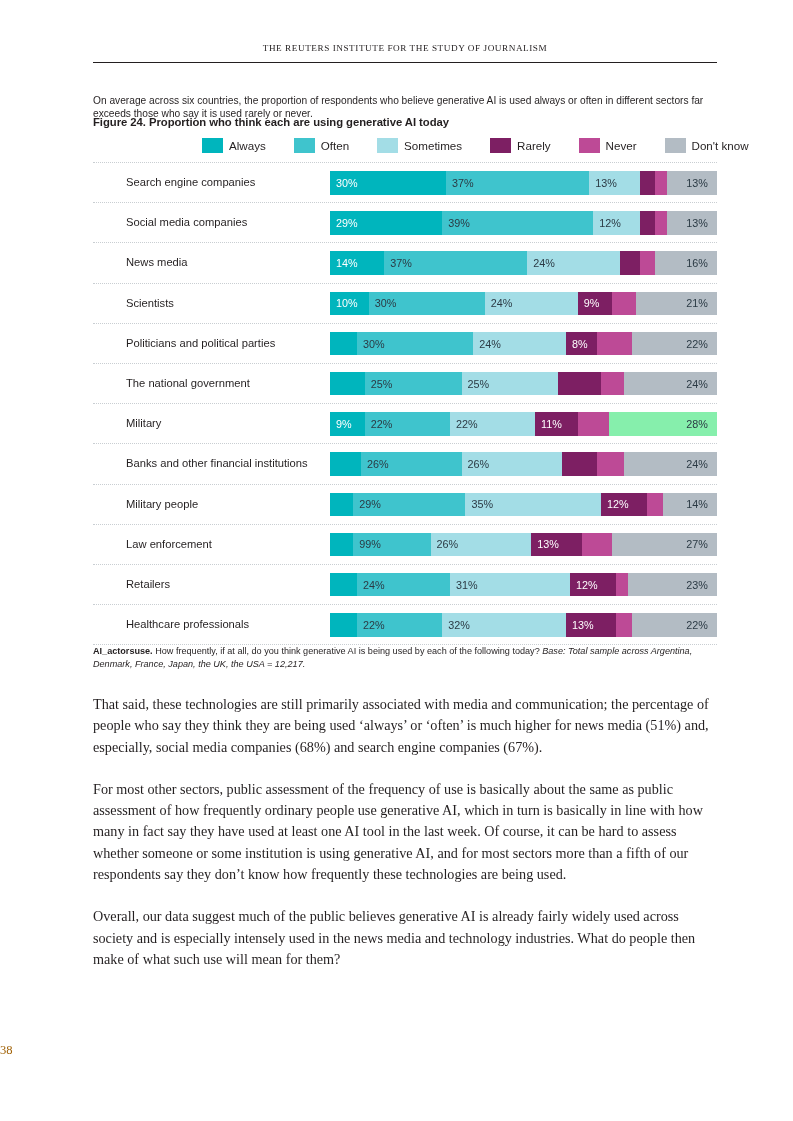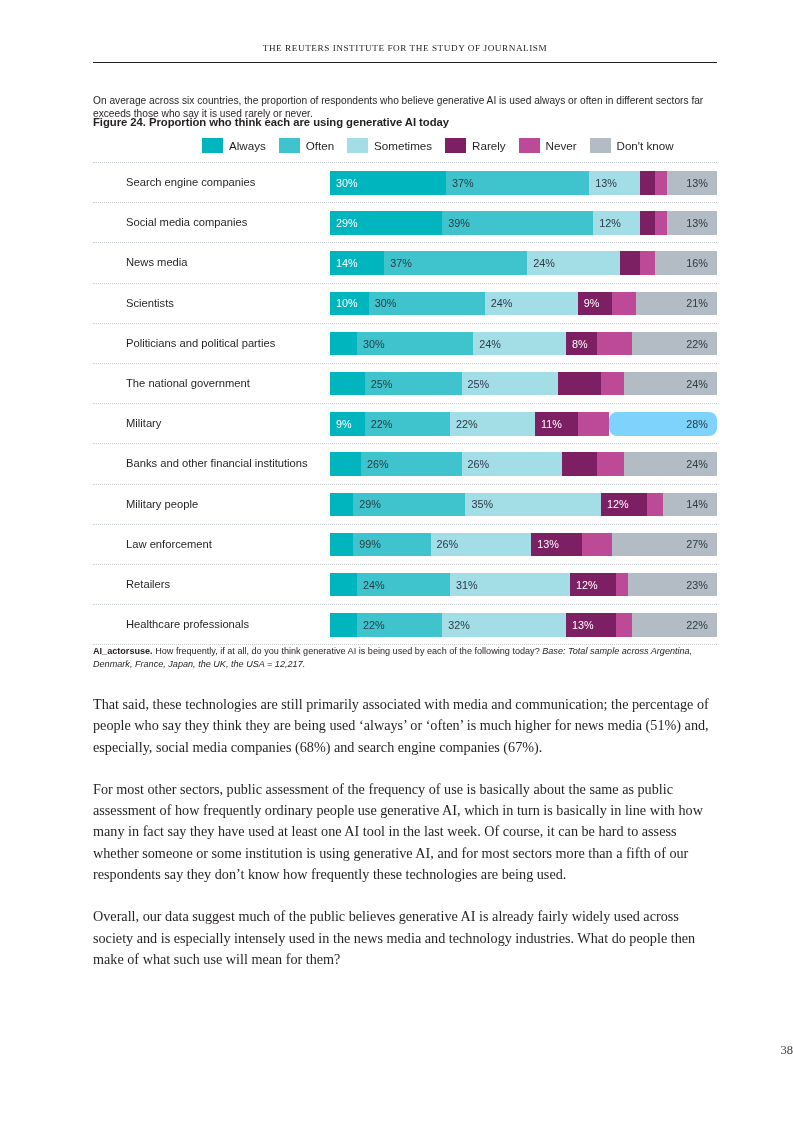--- a/index.html
+++ b/index.html
@@ -66,21 +66,21 @@
   }
 
   
   .legend {
     position: absolute;
     left: 178px;
     top: 136px;
     height: 18px;
     display: flex;
     align-items: center;
-    gap: 0px;
+    gap: 15px;
     padding-left: 24px;
   }
   .legend-item {
     display: flex;
     align-items: center;
     margin-right: 13px;
   }
   .legend-swatch {
     width: 21px;
     height: 15px;
@@ -172,24 +172,24 @@
     color: #231f20;
     text-align: left;
   }
   .body p { margin: 0 0 21px 0; }
 
   .folio {
     position: absolute;
     left: 0;
     top: 1043px;
     width: 793px;
-    text-align: right;
+    text-align: left;
     font-family: "Liberation Serif", serif;
     font-size: 12.6px;
-    color: #404040;
+    color: #a16207;
   }
 </style>
 </head>
 <body>
 
 <div class="page">
 
   <div class="runhead">THE REUTERS INSTITUTE FOR THE STUDY OF JOURNALISM</div>
   <div class="runrule"></div>
 
@@ -347,21 +347,21 @@
           <div class="seg" style="width: 22%; background: rgb(63, 196, 205);">
             <span class="dark-txt">22%</span>
           </div>
           <div class="seg" style="width: 22%; background: rgb(163, 221, 230);">
             <span class="dark-txt">22%</span>
           </div>
           <div class="seg" style="width: 11%; background: rgb(125, 31, 99);">
             <span class="light-txt">11%</span>
           </div>
           <div class="seg center" style="width: 8%; background: rgb(189, 74, 150);"></div>
-          <div class="seg right" style="width: 28%; background: #7dd3fc; border-radius: 8px;">
+          <div class="seg right" style="width: 28%; background: #86efac;">
             <span class="dark-txt">28%</span>
           </div>
         </div>
       </div>
       <div class="chart-row">
         <div class="row-label">Banks and other financial institutions</div>
         <div class="bar">
           <div class="seg center" style="width: 8%; background: rgb(0, 181, 189);"></div>
           <div class="seg" style="width: 26%; background: rgb(63, 196, 205);">
             <span class="dark-txt">26%</span>

